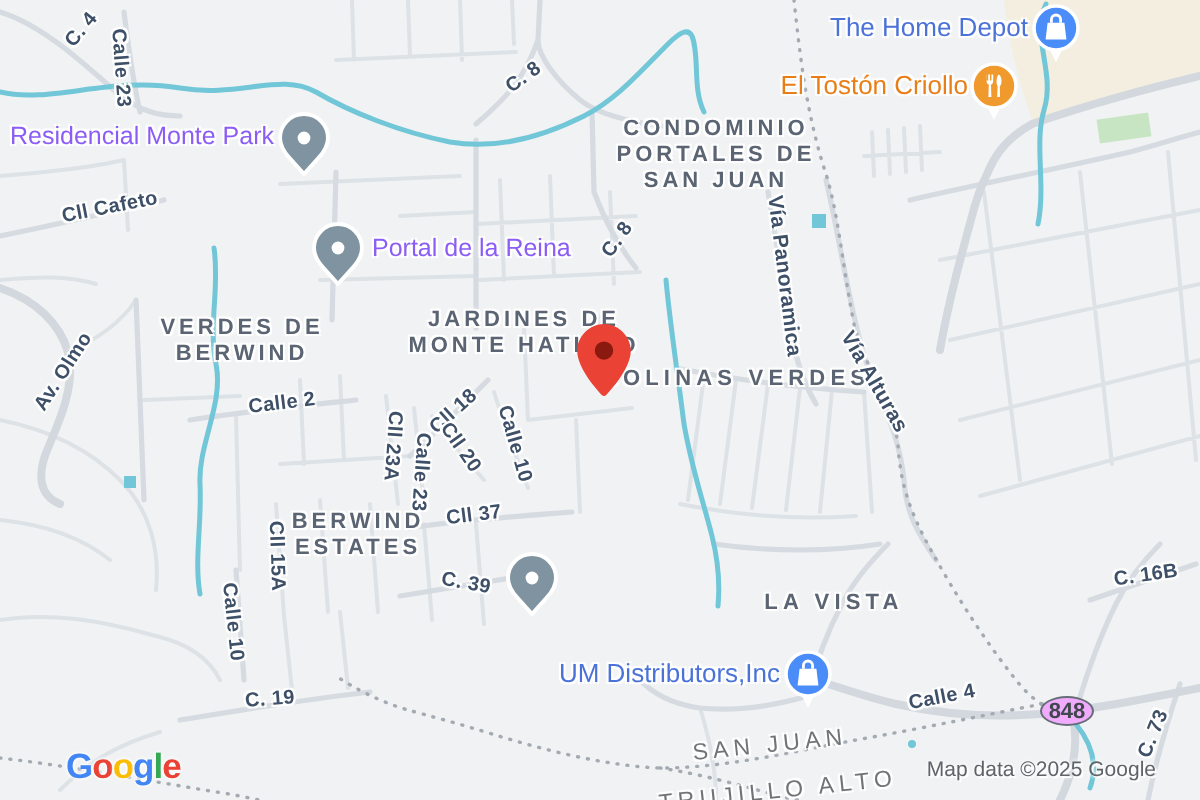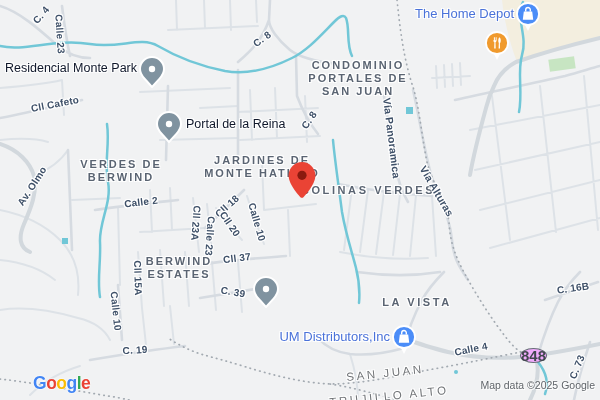--- a/index.html
+++ b/index.html
@@ -9,36 +9,36 @@
     -webkit-font-smoothing:antialiased;
   }
   .map svg.base{position:absolute;left:0;top:0;z-index:0;}
   .lbl{position:absolute;white-space:pre-line;z-index:2;
     text-shadow:-1px -1px 0 #fff,1px -1px 0 #fff,-1px 1px 0 #fff,1px 1px 0 #fff,0 0 3px #fff;}
   .area{color:#5a6472;font-size:11px;font-weight:700;letter-spacing:2px;
     text-align:center;line-height:13px;transform:translate(-50%,-50%);}
   .muni{color:#717477;font-size:11.5px;font-weight:400;letter-spacing:2.6px;white-space:nowrap;}
   .street{color:#3e5068;font-size:10px;font-weight:700;white-space:nowrap;
     transform-origin:center;letter-spacing:.2px;}
-  .poi{font-size:12.5px;font-weight:400;color:#0f172a;z-index:3;line-height:13.5px;}
+  .poi{font-size:12.5px;font-weight:400;color:#8b5cf6;z-index:3;line-height:13.5px;}
   .poi.blue{color:#4a72d9;font-weight:500;font-size:13px;white-space:nowrap;}
   .poi.orange{color:#e97e17;font-weight:500;font-size:13px;white-space:nowrap;}
   .poi.right-anchored{text-align:right;white-space:nowrap;}
   .pin{position:absolute;z-index:4;}
   .pin.red{z-index:5;}
   .logo{position:absolute;left:8px;top:373px;z-index:6;font-size:17.5px;font-weight:700;
     letter-spacing:-.5px;text-shadow:0 0 2px #fff,0 0 2px #fff;margin-left:25px;}
   .lg0{color:#4285F4}.lg1{color:#EA4335}.lg2{color:#FBBC05}
   .lg3{color:#4285F4}.lg4{color:#34A853}.lg5{color:#EA4335}
-  .attrib{position:absolute;right:5px;top:379px;z-index:6;font-size:10.5px;color:#5f6469;
+  .attrib{position:absolute;right:22px;top:379px;z-index:6;font-size:10.5px;color:#5f6469;
     text-shadow:0 0 2px #fff,0 0 2px #fff,1px 1px 0 #fff;}
   .shield{position:absolute;left:520px;top:348px;width:27px;height:15px;z-index:2;
     background:#f0abfc;border:1.5px solid #666d76;border-radius:50%;
     display:flex;align-items:center;justify-content:center;
-    font-size:15px;font-weight:700;color:#41474e;box-sizing:border-box;}
+    font-size:11px;font-weight:700;color:#41474e;box-sizing:border-box;}
   
   .ar0{left:62px;top:125px;white-space:nowrap;}
   .ar1{left:121px;top:171px;}
   .ar2{left:262px;top:167px;}
   .ar3{left:368px;top:190px;white-space:nowrap;letter-spacing:2.6px;}
   .ar4{left:358px;top:78px;}
   .ar5{left:179px;top:268px;}
   .ar6{left:417px;top:302px;white-space:nowrap;letter-spacing:2.6px;}
   .mu0{left:385px;top:373px;transform:translate(-50%,-50%) rotate(-6deg);}
   .mu1{left:389px;top:396px;transform:translate(-50%,-50%) rotate(-6deg);}
@@ -186,20 +186,21 @@
   <div class="lbl street st18">Vía Alturas</div>
   <div class="lbl street st19">Calle 4</div>
   <div class="lbl street st20">C. 16B</div>
   <div class="lbl street st21">C. 73</div>
 
   <div class="shield">848</div>
 
   <div class="lbl poi right-anchored pl0">Residencial Monte Park</div>
   <div class="lbl poi pl1">Portal de la Reina</div>
   <div class="lbl poi blue right-anchored pl3">The Home Depot</div>
+  <div class="lbl poi orange right-anchored pl4">El Tostón Criollo</div>
   <div class="lbl poi blue right-anchored pl5">UM Distributors,Inc</div>
 
   <div class="pin" style="left:139px;top:56px;">
     <svg width="26" height="32" viewBox="0 0 26 32">
       <path d="M13 1C6.4 1 1 6.4 1 13c0 4.2 2.3 7.3 4.6 9.8L13 31l7.4-8.2C22.7 20.3 25 17.2 25 13 25 6.4 19.6 1 13 1z" fill="#8093a0" stroke="#fff" stroke-width="2"></path>
       <circle cx="13" cy="13" r="3.2" fill="#fff"></circle>
     </svg>
   </div>
   <div class="pin" style="left:156px;top:111px;">
     <svg width="26" height="32" viewBox="0 0 26 32">

